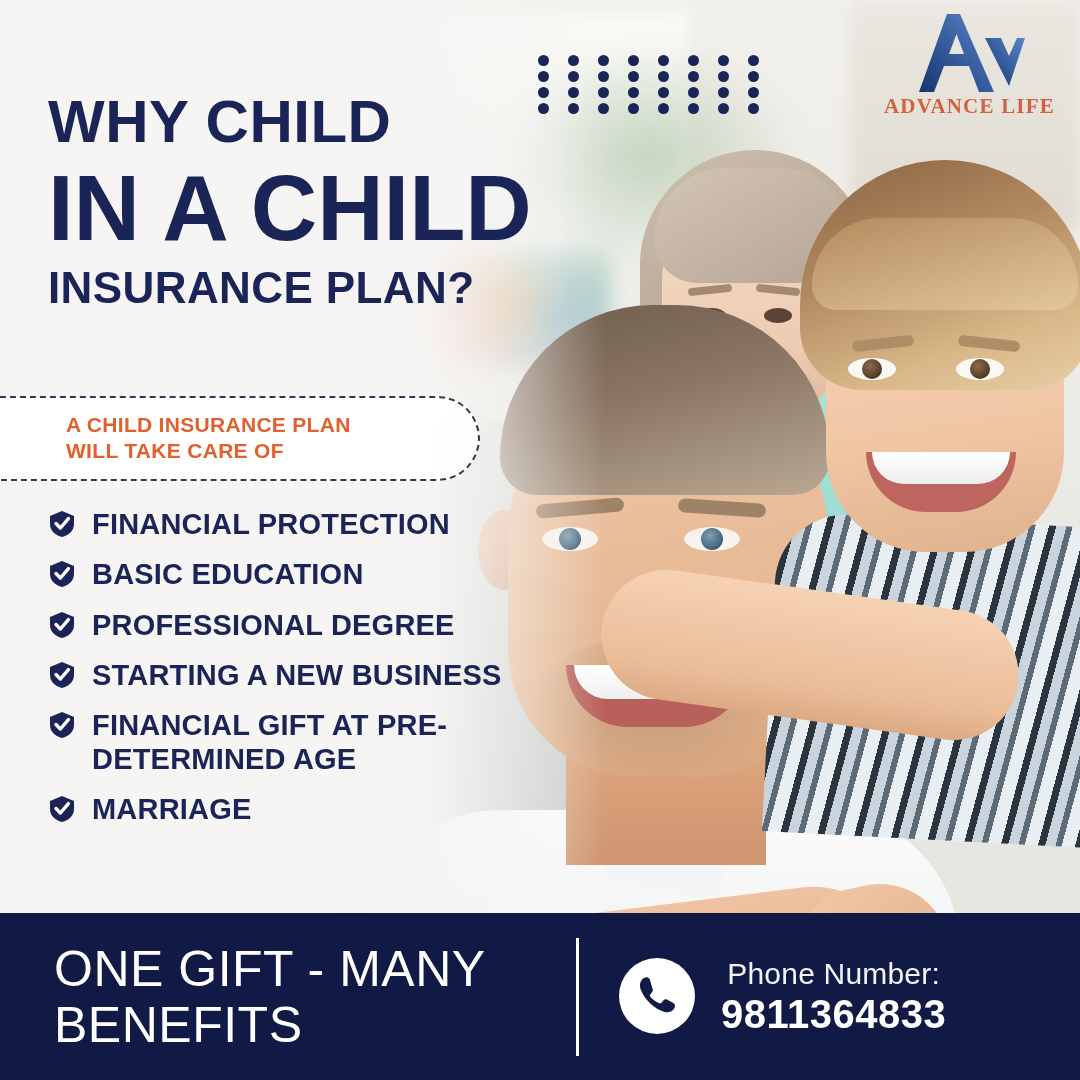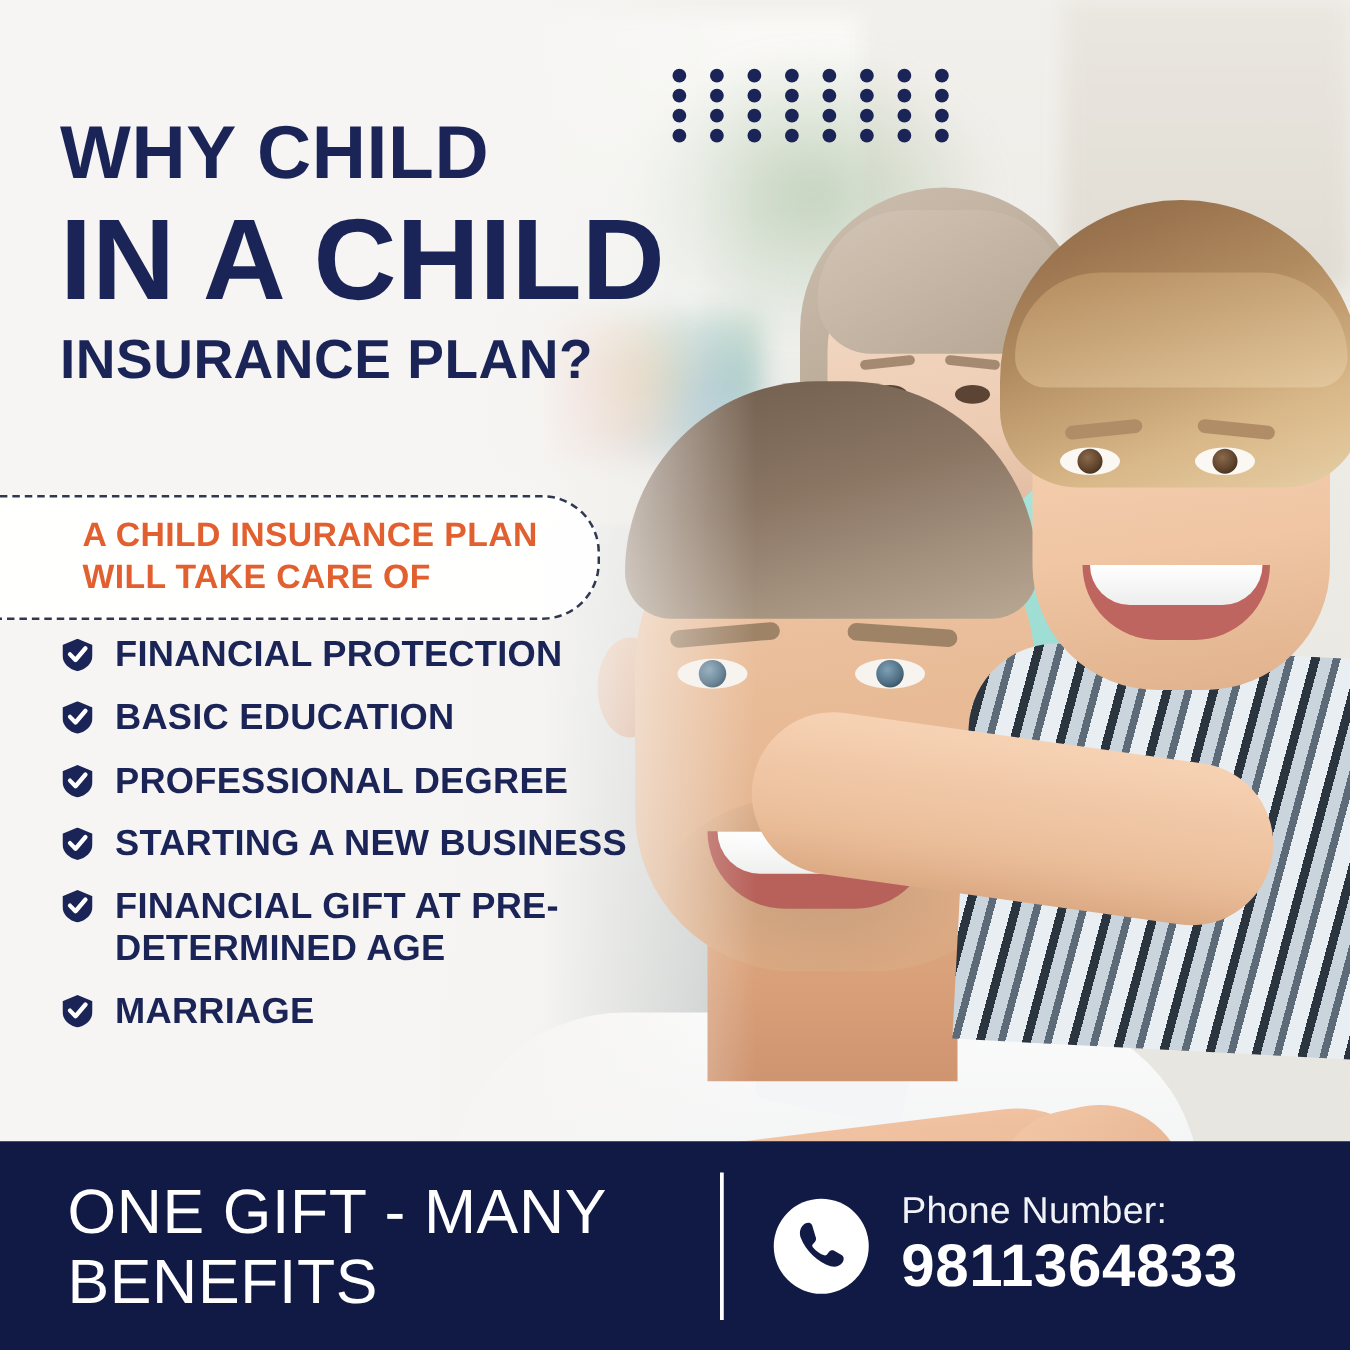--- a/index.html
+++ b/index.html
@@ -364,21 +364,21 @@
     box-sizing: border-box;
     background: rgba(255,255,255,.92);
     border: 2px dashed #30384f;
     border-left: none;
     border-radius: 0 46px 46px 0;
     z-index: 20;
   }
   .sub-banner p {
     margin: 0;
     color: #e2602f;
-    font-size: 27px;
+    font-size: 21px;
     font-weight: 700;
     line-height: 1.22;
     letter-spacing: .3px;
   }
 
   
   .benefits {
     position: absolute;
     left: 50px; top: 508px;
     z-index: 20;
@@ -425,39 +425,40 @@
   .footer-divider {
     width: 3px;
     height: 118px;
     background: #ffffff;
     margin-left: 22px;
   }
   .footer-contact {
     display: flex;
     align-items: center;
     margin-left: 40px;
+    text-align: center;
   }
   .phone-badge {
     width: 76px; height: 76px;
     border-radius: 50%;
     background: #ffffff;
     display: flex; align-items: center; justify-content: center;
     flex: 0 0 auto;
   }
   .phone-meta { margin-left: 26px; }
   .phone-label {
     color: #f2f3f7;
     font-size: 30px;
     font-weight: 400;
     letter-spacing: .2px;
     line-height: 1.1;
   }
   .phone-number {
     color: #ffffff;
-    font-size: 48px;
+    font-size: 40px;
     font-weight: 700;
     letter-spacing: .5px;
     line-height: 1.12;
     margin-top: 2px;
   }
 </style>
 </head>
 <body>
 
 <div class="poster">
@@ -528,20 +529,36 @@
         </div>
       <div class="boy-smile">
         <div class="boy-teeth"></div>
       </div>
     </div>
 
     <div class="photo-fade"></div>
     <div class="photo-fade-bottom"></div>
   </div>
 
+  <div class="logo">
+    <svg class="logo-mark" width="112" height="78" viewBox="0 0 112 78">
+      <defs>
+        <linearGradient id="lg" x1="0" y1="1" x2="1" y2="0">
+          <stop offset="0%" stop-color="#16336f"></stop>
+          <stop offset="100%" stop-color="#5a86cc"></stop>
+        </linearGradient>
+      </defs>
+
+      <path d="M34 0 L47 0 L81 78 L66 78 L56 52 L31 52 L21 78 L6 78 Z
+               M36 40 L51 40 L43.5 20 Z" fill="url(#lg)"></path>
+
+      <path d="M72 24 L88 24 L96 42 L104 24 L112 24 L96 72 Z" fill="url(#lg)"></path>
+    </svg>
+    <div class="logo-text">ADVANCE LIFE</div>
+  </div>
 
   <div class="dot-grid">
     <span></span>
       <span></span>
       <span></span>
       <span></span>
       <span></span>
       <span></span>
       <span></span>
       <span></span>

